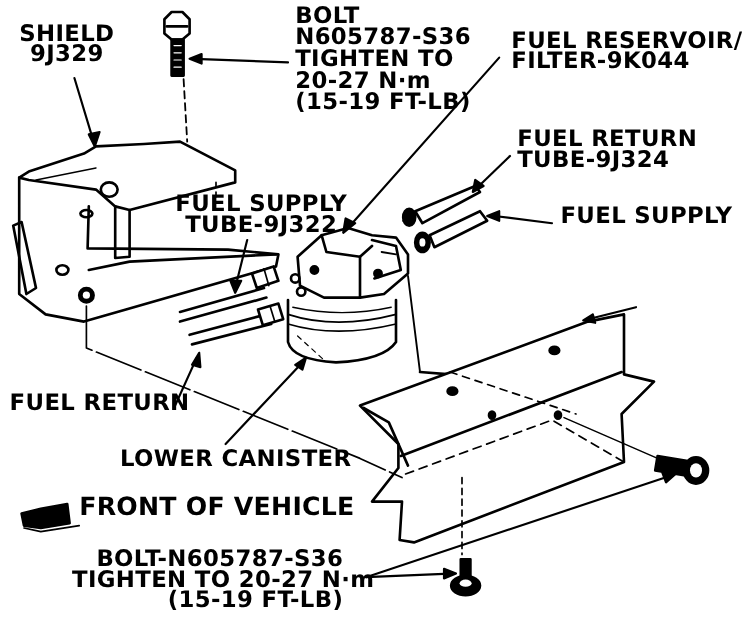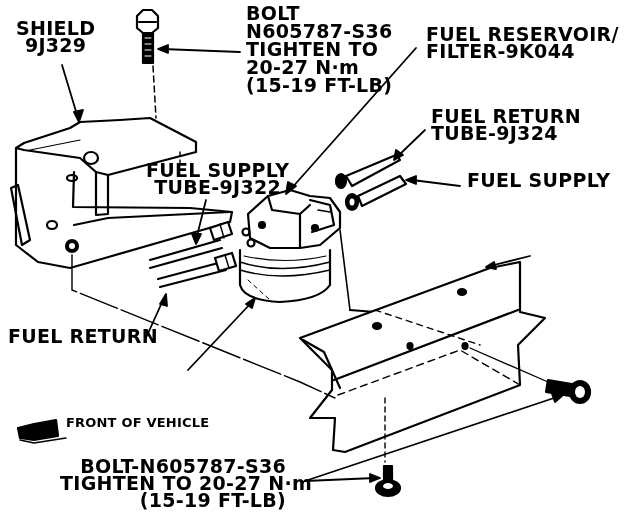--- a/index.html
+++ b/index.html
@@ -11,21 +11,21 @@
     font-weight: bold;
     font-size: 19px;
     line-height: 17px;
     color: #000000;
     letter-spacing: 0.3px;
     white-space: nowrap;
   }
   .lbl span { display: block; }
   .right { text-align: right; }
   .center { text-align: center; }
-  .front { font-weight: 900; font-size: 13px; letter-spacing: 0.2px; }
+  .front { font-weight: 900; font-size: 21px; letter-spacing: 0.2px; }
 </style>
 </head>
 <body>
 
 <div id="stage">
 
   <svg class="art" width="624" height="518" viewBox="0 0 624 518" fill="none" stroke="#000" stroke-width="2.2" stroke-linejoin="round" stroke-linecap="round">
 
     <g>
       <path d="M16 148 L24 143 L70 128 L80 122 L120 120 L150 118 L196 142 L196 152 L108 175 L96 172 L80 158 L24 150 Z"></path>
@@ -182,20 +182,21 @@
   <div class="lbl center" style="left:146px; top:162px;">
     <span>FUEL SUPPLY</span>
     <span>TUBE-9J322</span>
   </div>
 
 
   <div class="lbl right" style="left:8px; top:328px; width:130px;">
     <span>FUEL RETURN</span>
   </div>
 
+  <div class="lbl" style="left:100px; top:374px;">LOWER CANISTER</div>
 
   <div class="lbl front" style="left:66px; top:414px;">FRONT OF VEHICLE</div>
 
   <div class="lbl right" style="left:60px; top:458px; width:226px; line-height:17px;">
     <span>BOLT-N605787-S36</span>
     <span>TIGHTEN TO 20-27 N·m</span>
     <span>(15-19 FT-LB)</span>
   </div>
 
 </div>

